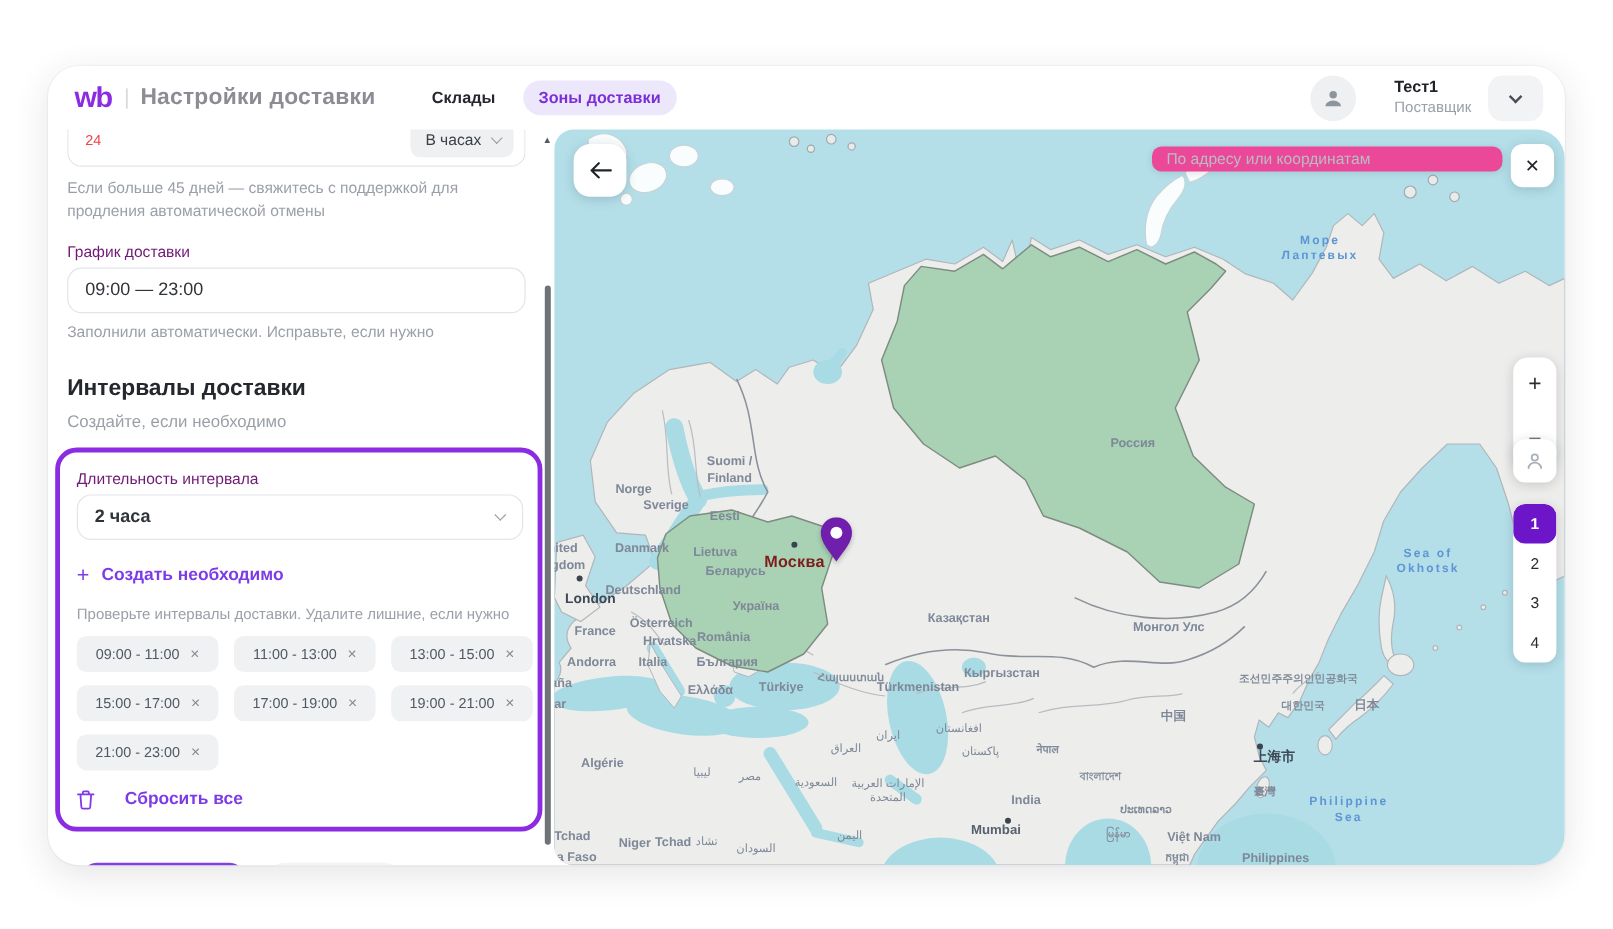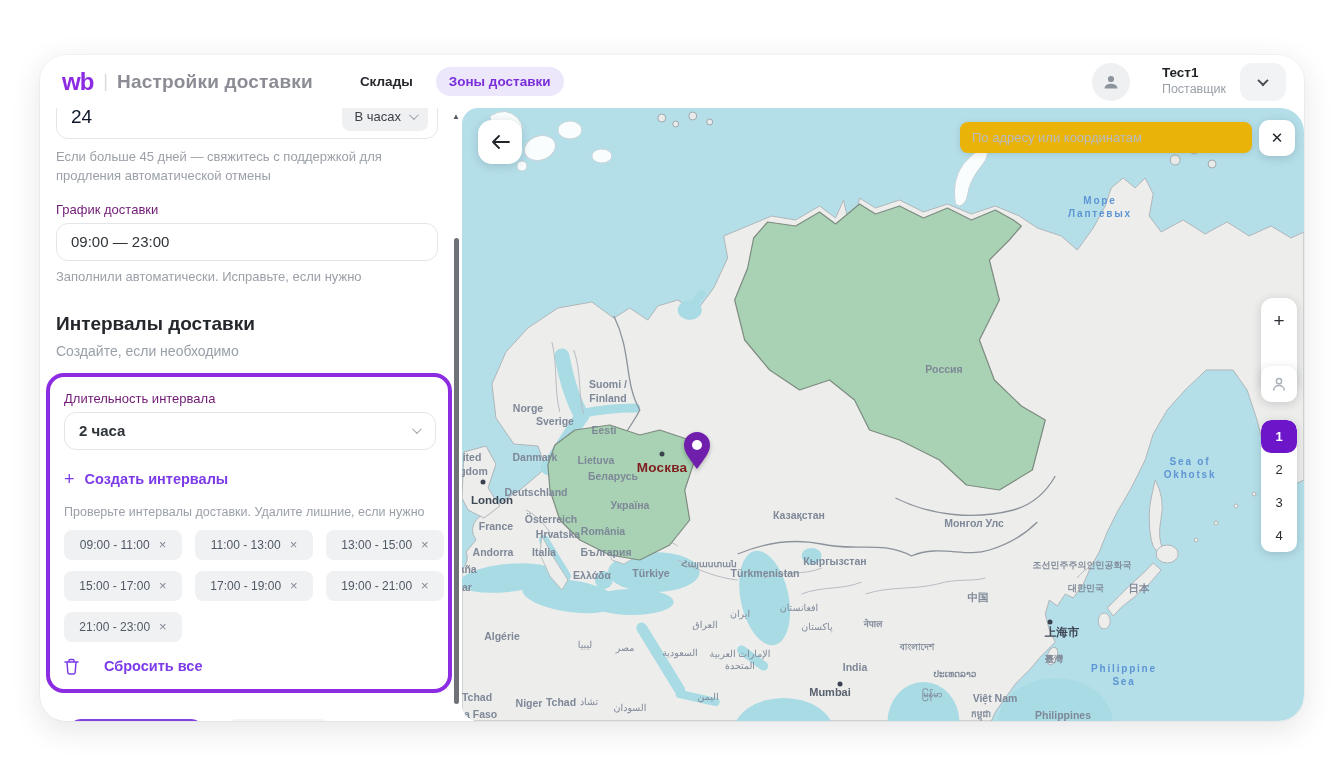--- a/index.html
+++ b/index.html
@@ -25,21 +25,21 @@
   .user-name { font-size:13.5px; font-weight:700; color:#1f2227; }
   .user-role { font-size:12.5px; color:#9aa0a8; }
   .chev-btn { width:46px; height:38px; border-radius:12px; background:#f2f3f5; border:none; display:flex; align-items:center; justify-content:center; cursor:pointer; }
   .chev { width:8px; height:8px; border-right:2px solid #4a4f55; border-bottom:2px solid #4a4f55; transform:rotate(45deg) translate(-1px,-1px); }
   
   .content { flex:1; display:flex; min-height:0; }
   .panel { position:relative; width:422px; flex:0 0 422px; padding:0 24px 0 16px; }
   .clip-top { overflow:hidden; height:33px; position:relative; }
   .input-box { position:relative; width:100%; height:44px; border:1px solid #e2e5e9; border-radius:12px; background:#fff; display:flex; align-items:center; padding:0 14px; }
   .clip-top .input-box { margin-top:-13px; }
-  .muted-val { color:#0f172a; font-size:19px; }
+  .muted-val { color:#ef4444; font-size:12px; }
   .unit-chip { position:absolute; right:9px; top:50%; transform:translateY(-50%); height:29px; background:#eef0f2; border-radius:8px; border:none; display:flex; align-items:center; gap:8px; padding:0 12px; font-size:13px; color:#3c4147; cursor:pointer; }
   .clip-top .unit-chip { top:auto; bottom:7px; transform:none; }
   .chev-sm { width:7px; height:7px; border-right:1.6px solid #9aa1a9; border-bottom:1.6px solid #9aa1a9; transform:rotate(45deg) translate(0,-2px); }
   .note { font-size:13px; color:#9ba0a8; line-height:1.45; margin-top:7px; }
   .fld-label { font-size:13px; color:#701a75; margin-top:16px; margin-bottom:6px; }
   .text-input { width:100%; height:38px; border:1px solid #e2e5e9; border-radius:12px; font-size:15px; color:#2f3439; padding:0 14px; font-family:inherit; background:#fff; }
   .sec-title { font-size:19px; font-weight:800; color:#24272c; margin-top:26px; }
   .sec-sub { font-size:14px; color:#9aa0a8; margin-top:8px; }
   .purple-box { border:4px solid var(--brand,#8b2be2); border-radius:18px; margin:14px -14px 0 -10px; padding:12px 12px 14px 14px; }
   .select-box { position:relative; width:100%; height:38px; border:1px solid #e2e5e9; border-radius:12px; display:flex; align-items:center; padding:0 14px; font-size:15px; font-weight:600; color:#2f3439; cursor:pointer; background:#fff; }
@@ -66,21 +66,21 @@
   .lbl-capital { color:#7f1d1d; font-weight:800; font-size:13.5px; letter-spacing:.2px; }
   .lbl-city-bold { color:#3f4856; font-weight:700; font-size:11.5px; }
   .lbl-city { color:#58616e; font-weight:600; font-size:11px; }
   .lbl-small { font-size:9px; color:#828c9b; }
   .lbl-ar { font-size:9.5px; color:#7e8898; font-weight:400; }
   .map-dot { position:absolute; width:5px; height:5px; border-radius:50%; background:#3a434f; transform:translate(-50%,-50%); }
   .pin { position:absolute; transform:translate(-50%,-100%); filter:drop-shadow(0 2px 2px rgba(0,0,0,.25)); }
   .m-btn { position:absolute; background:#fff; border:none; border-radius:12px; box-shadow:0 2px 10px rgba(30,40,50,.18); display:flex; align-items:center; justify-content:center; cursor:pointer; }
   .back-btn { left:16px; top:12px; width:44px; height:44px; border-radius:14px; font-size:20px; color:#22262b; }
   .search-wrap { position:absolute; right:52px; top:14px; width:292px; }
-  .search-input { width:100%; height:31px; border:none; border-radius:8px; padding:0 12px; font-size:13px; color:#33383e; background:#eab308; box-shadow:0 1px 6px rgba(30,40,50,.14); font-family:inherit; }
+  .search-input { width:100%; height:21px; border:none; border-radius:8px; padding:0 12px; font-size:13px; color:#33383e; background:#ec4899; box-shadow:0 1px 6px rgba(30,40,50,.14); font-family:inherit; }
   .search-input::placeholder { color:#b8bcc4; }
   .close-btn { right:9px; top:12px; width:36px; height:36px; border-radius:10px; font-size:15px; color:#22262b; }
   .zoom-pill { position:absolute; right:7px; top:190px; width:36px; height:92px; background:#fff; border-radius:12px; box-shadow:0 2px 10px rgba(30,40,50,.18); display:flex; flex-direction:column; }
   .zoom-pill button { flex:1; border:none; background:transparent; font-size:19px; color:#2a2e33; cursor:pointer; }
   .zoom-pill button.zo { color:#73787e; }
   .locate-btn { right:7px; top:258px; width:36px; height:36px; border-radius:10px; }
   .zones { position:absolute; right:7px; top:312px; width:36px; background:#fff; border-radius:10px; box-shadow:0 2px 10px rgba(30,40,50,.18); overflow:hidden; }
   .zone-item { height:33px; display:flex; align-items:center; justify-content:center; font-size:13px; color:#2a2e33; cursor:pointer; }
   .zone-item.active { background:var(--zone,#6d16c9); color:#fff; border-radius:10px; font-weight:600; }
 </style>
@@ -139,21 +139,21 @@
         <div class="sec-sub">Создайте, если необходимо</div>
 
         <div class="purple-box">
           <div class="fld-label" style="margin-top:2px">Длительность интервала</div>
           <div class="select-box">
             <span>2 часа</span>
             <span class="chev-sm"></span>
           </div>
           <div class="link-row">
             <span class="plus-g">+</span>
-            <span class="link-txt">Создать интервалы</span>
+            <span class="link-txt">Создать необходимо</span>
           </div>
           <div class="check-note">Проверьте интервалы доставки. Удалите лишние, если нужно</div>
           <div class="chips">
 
               <div class="chip">
                 <span>09:00 - 11:00</span>
                 <span class="chip-x">×</span>
               </div>
 
               <div class="chip">

